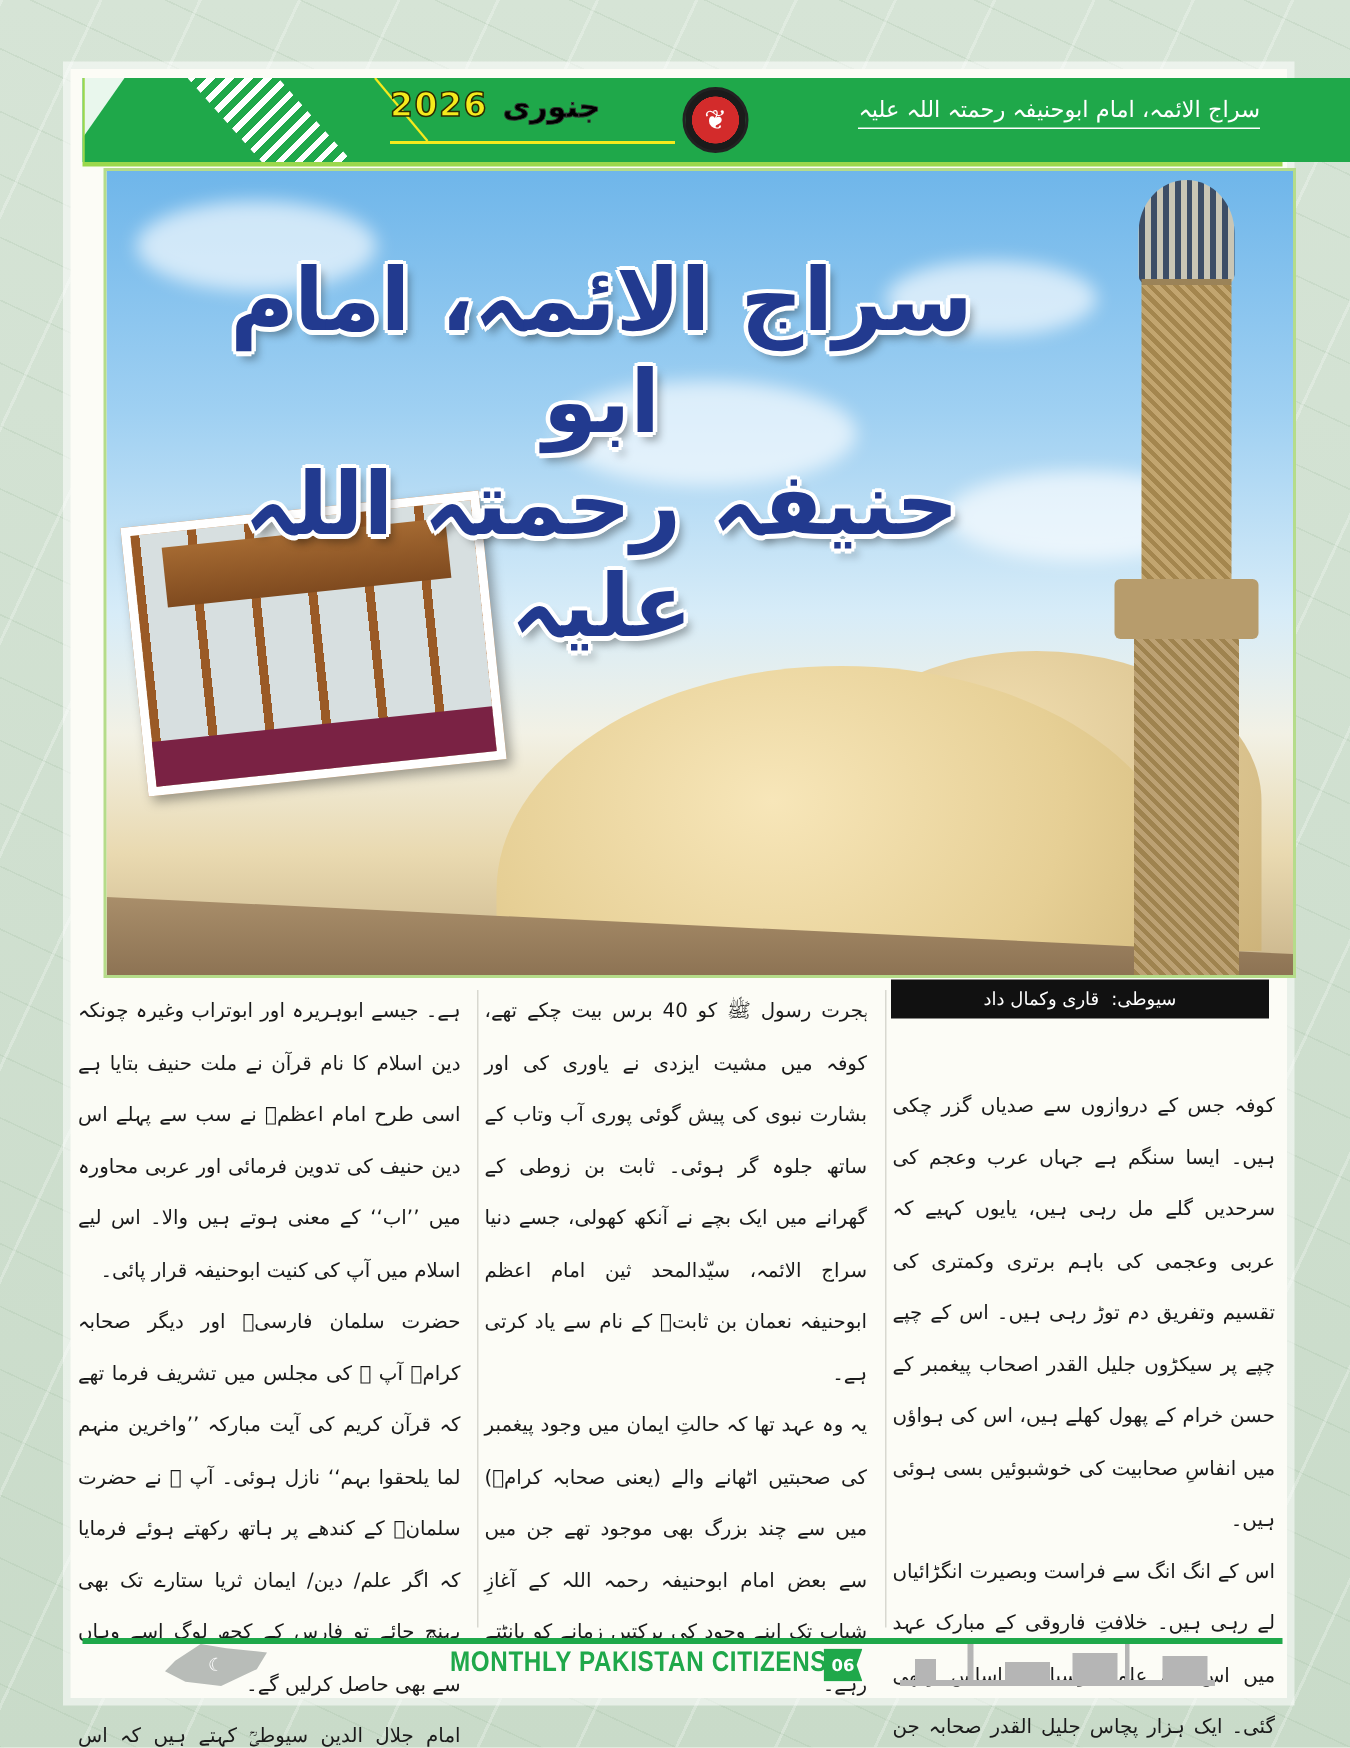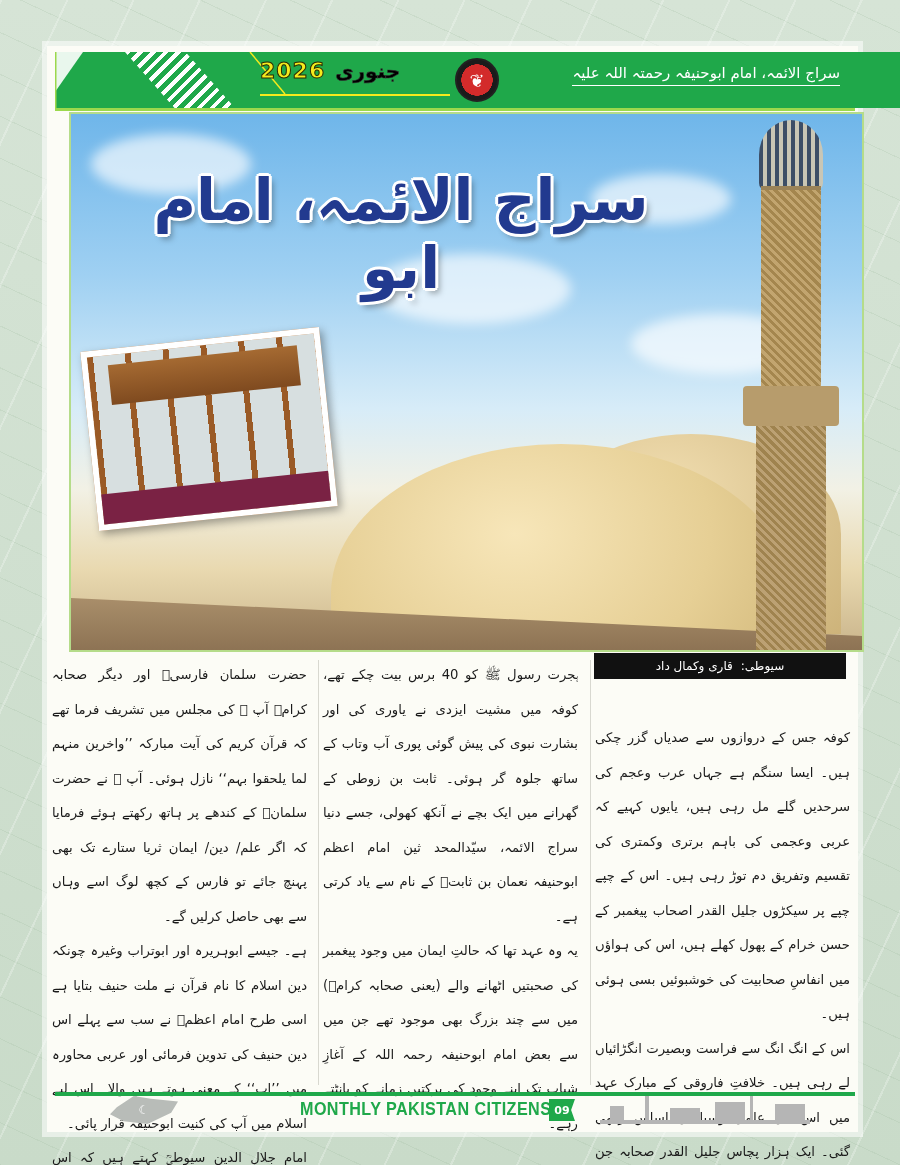--- a/index.html
+++ b/index.html
@@ -212,44 +212,45 @@
     <div class="shaft"></div>
     <div class="balcony"></div>
     <div class="lower"></div>
   </div>
   <div class="inset-photo">
     <div class="roof"></div>
     <div class="carpet"></div>
   </div>
   <h1 class="hero-title">
     <span>سراج الائمہ، امام ابو</span><br>
+    <span>حنیفہ رحمتہ اللہ علیہ</span>
   </h1>
 </div>
 
 <div class="byline">
   <span>سیوطی:</span>
   <span>قاری وکمال داد</span>
 </div>
 
 <div class="col col-right">
   <p>کوفہ جس کے دروازوں سے صدیاں گزر چکی ہیں۔ ایسا سنگم ہے جہاں عرب وعجم کی سرحدیں گلے مل رہی ہیں، یایوں کہیے کہ عربی وعجمی کی باہم برتری وکمتری کی تقسیم وتفریق دم توڑ رہی ہیں۔ اس کے چپے چپے پر سیکڑوں جلیل القدر اصحاب پیغمبر کے حسن خرام کے پھول کھلے ہیں، اس کی ہواؤں میں انفاسِ صحابیت کی خوشبوئیں بسی ہوئی ہیں۔</p>
   <p>اس کے انگ انگ سے فراست وبصیرت انگڑائیاں لے رہی ہیں۔ خلافتِ فاروقی کے مبارک عہد میں اس کی علمی وسیاسی اساس رکھی گئی۔ ایک ہزار پچاس جلیل القدر صحابہ جن میں چوبیس ایسے شیر دل مجاہد بھی تھے، جوغزوہ بدر میں رسول اللہ ﷺ کے ہمرکاب رہے تھے، کوفہ آئے اور</p>
 </div>
 <div class="col-divider" style="left:590px;"></div>
 <div class="col col-mid">
   <p>ہجرت رسول ﷺ کو 40 برس بیت چکے تھے، کوفہ میں مشیت ایزدی نے یاوری کی اور بشارت نبوی کی پیش گوئی پوری آب وتاب کے ساتھ جلوہ گر ہوئی۔ ثابت بن زوطی کے گھرانے میں ایک بچے نے آنکھ کھولی، جسے دنیا سراج الائمہ، سیّدالمحد ثین امام اعظم ابوحنیفہ نعمان بن ثابتؒ کے نام سے یاد کرتی ہے۔</p>
   <p>یہ وہ عہد تھا کہ حالتِ ایمان میں وجود پیغمبر کی صحبتیں اٹھانے والے (یعنی صحابہ کرامؓ) میں سے چند بزرگ بھی موجود تھے جن میں سے بعض امام ابوحنیفہ رحمہ اللہ کے آغازِ شباب تک اپنے وجود کی برکتیں زمانے کو بانٹتے رہے۔</p>
 
 </div>
 <div class="col-divider" style="left:318px;"></div>
 <div class="col col-left">
+  <p>ہے۔ جیسے ابوہریرہ اور ابوتراب وغیرہ چونکہ دین اسلام کا نام قرآن نے ملت حنیف بتایا ہے اسی طرح امام اعظمؒ نے سب سے پہلے اس دین حنیف کی تدوین فرمائی اور عربی محاورہ میں ’’اب‘‘ کے معنی ہوتے ہیں والا۔ اس لیے اسلام میں آپ کی کنیت ابوحنیفہ قرار پائی۔</p>
   <p>حضرت سلمان فارسیؓ اور دیگر صحابہ کرامؓ آپ ﷺ کی مجلس میں تشریف فرما تھے کہ قرآن کریم کی آیت مبارکہ ’’واخرین منہم لما یلحقوا بہم‘‘ نازل ہوئی۔ آپ ﷺ نے حضرت سلمانؓ کے کندھے پر ہاتھ رکھتے ہوئے فرمایا کہ اگر علم/ دین/ ایمان ثریا ستارے تک بھی پہنچ جائے تو فارس کے کچھ لوگ اسے وہاں سے بھی حاصل کرلیں گے۔</p>
-  <p>ہے۔ جیسے ابوہریرہ اور ابوتراب وغیرہ چونکہ دین اسلام کا نام قرآن نے ملت حنیف بتایا ہے اسی طرح امام اعظمؒ نے سب سے پہلے اس دین حنیف کی تدوین فرمائی اور عربی محاورہ میں ’’اب‘‘ کے معنی ہوتے ہیں والا۔ اس لیے اسلام میں آپ کی کنیت ابوحنیفہ قرار پائی۔</p>
   <p>امام جلال الدین سیوطیؒ کہتے ہیں کہ اس حدیث میں رسول اللہ ﷺ نے جو بشارت دی ہے، اس کا مصداق</p>
 </div>
 
 <div class="footer-line"></div>
 <div class="footer">
   <div class="map">☾</div>
   <div class="brand">MONTHLY PAKISTAN CITIZENS</div>
-  <div class="page-num">09</div>
+  <div class="page-num">06</div>
   <div class="skyline"></div>
 </div>
 
 </body></html>

